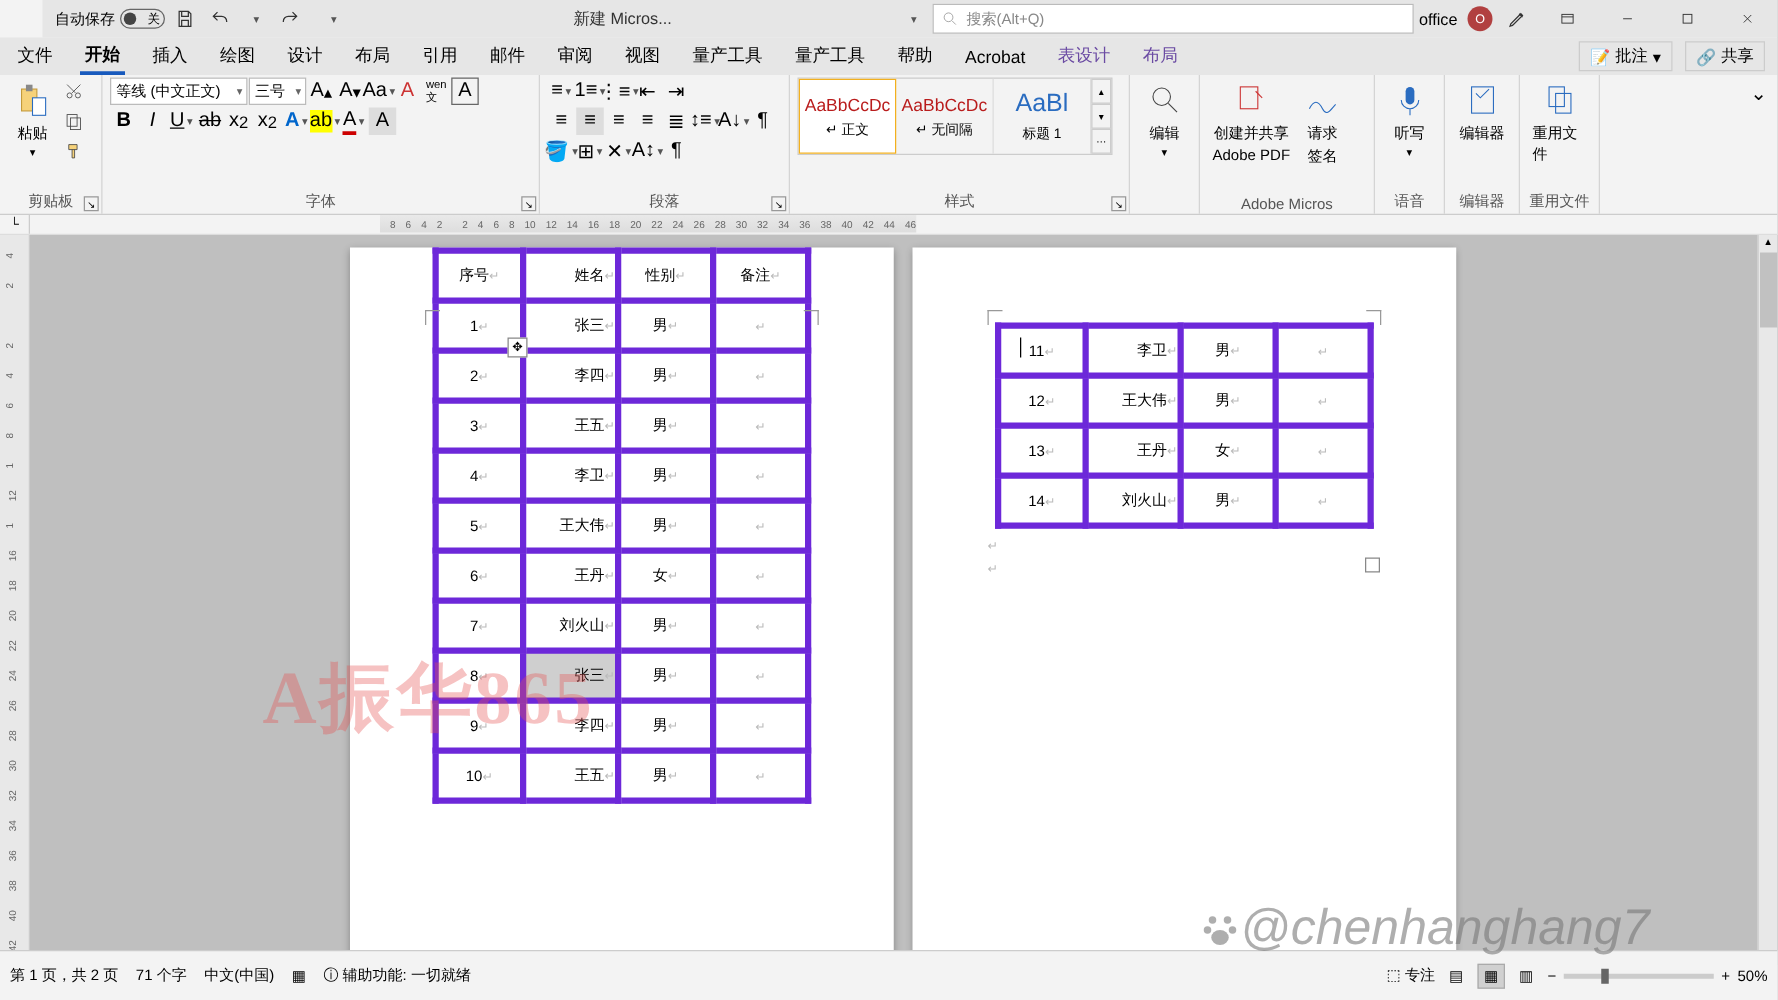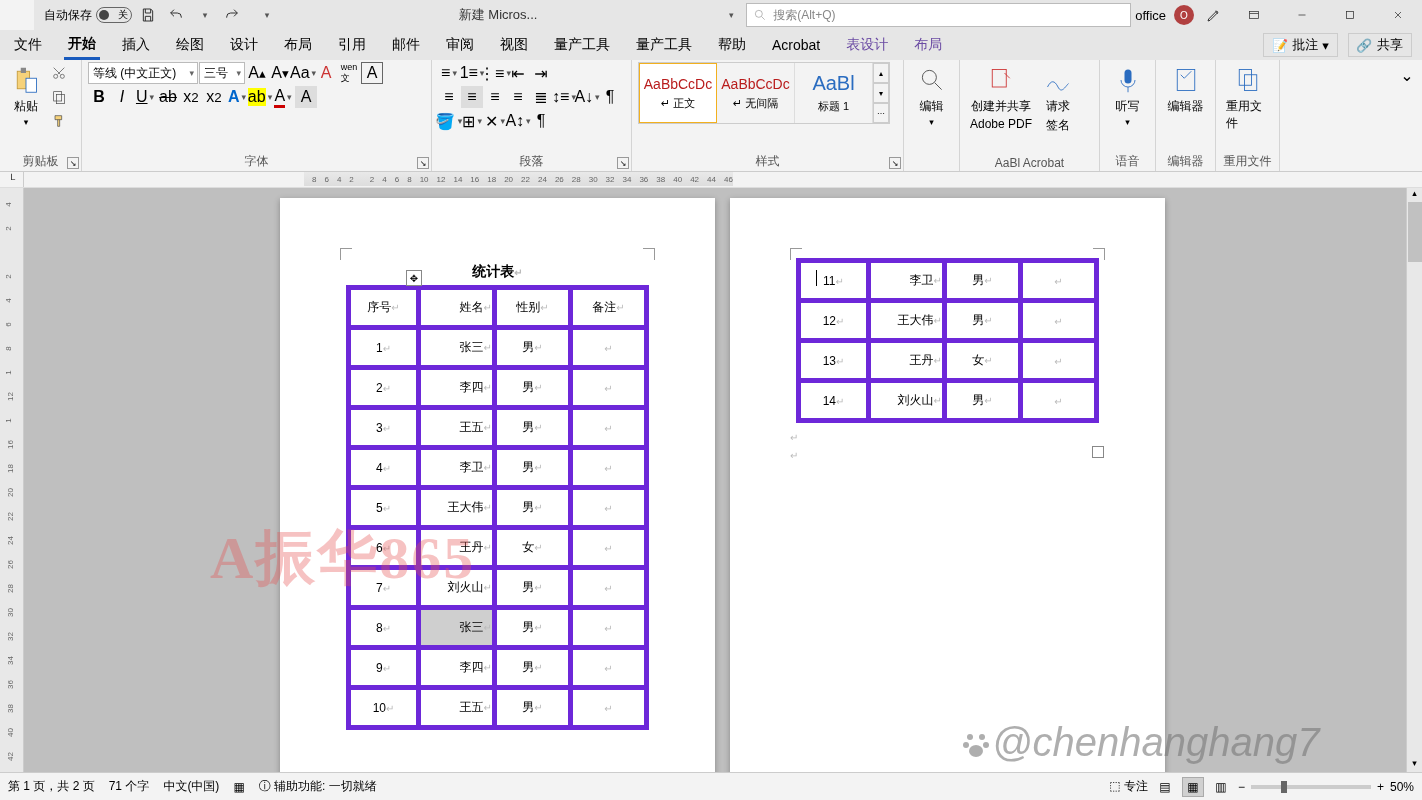--- a/index.html
+++ b/index.html
@@ -81,21 +81,21 @@
 .watermark1{position:absolute; left:210px; top:330px; font-size:60px; font-weight:bold; color:rgba(230,80,80,0.35); font-family:"Microsoft YaHei"; letter-spacing:2px; white-space:nowrap; z-index:5;}
 .watermark2{position:absolute; left:960px; top:720px; font-size:40px; color:rgba(120,120,120,0.6); font-style:italic; z-index:20;}
 .paw{display:inline-block; width:32px;height:32px; vertical-align:middle;}
 
 
 .vscroll{ position:absolute; right:0; top:0; bottom:0; width:16px; background:#e8e8e8; border-left:1px solid #ccc;}
 .vscroll .arrow{height:14px; font-size:9px; text-align:center;}
 .vscroll .thumb{position:absolute; top:14px; width:14px; left:1px; height:60px; background:#c1c1c1;}
 
 
-.status { position:absolute; bottom:0; left:0; right:0; height:28px; background:#f3f3f3; border-top:1px solid #ccc; display:flex; align-items:center; padding:0 8px; gap:14px; font-size:12px;}
+.status { position:absolute; bottom:0; left:0; right:0; height:40px; background:#f3f3f3; border-top:1px solid #ccc; display:flex; align-items:center; padding:0 8px; gap:14px; font-size:12px;}
 .status-right{margin-left:auto; display:flex; align-items:center; gap:6px;}
 .view-btn{width:22px;height:20px; border:1px solid transparent; display:flex;align-items:center;justify-content:center;}
 .view-btn.active{background:#d0d0d0; border-color:#aaa;}
 .zoom-slider{width:120px; height:4px; background:#ccc; position:relative;}
 .zoom-slider .handle{position:absolute; left:30px; top:-4px; width:6px;height:12px; background:#666;}
 </style>
 </head>
 <body>
 
 <div class="title-bar">
@@ -360,21 +360,21 @@
       <div class="rbtn">
         <div class="rbtn-ico">
             <svg viewBox="0 0 32 32" stroke="#2a6cc0" fill="none">
               <path d="M4 24c4-8 8-8 12 0s8 0 12-4"></path>
             </svg>
           </div>
         <span>请求</span>
           <span>签名</span>
       </div>
     </div>
-    <div class="rgroup-label">AaBl Acrobat</div>
+    <div class="rgroup-label">Adobe Micros</div>
   </div>
 
   <div class="rgroup" style="width:56px">
     <div class="rbtn">
       <div class="rbtn-ico">
           <svg viewBox="0 0 32 32" fill="#2a6cc0">
             <rect x="12" y="4" width="8" height="16" rx="4"></rect>
             <path d="M8 16a8 8 0 0016 0M16 24v6" stroke="#2a6cc0" fill="none"></path>
           </svg>
         </div>
@@ -476,21 +476,20 @@
       <div class="tick" style="top: 540px;">40</div>
       <div class="tick" style="top: 564px;">42</div>
     </div>
 
   <div class="watermark1">A振华865</div>
 
   <div class="page page1">
     <div class="crop-mark tl" style="left:60px;top:50px"></div>
     <div class="crop-mark tr" style="right:60px;top:50px"></div>
     <div class="move-handle">✥</div>
-    <div class="page-title"><span>统计表</span><span class="enter">↵</span></div>
     <table class="wtbl" id="tbl1">
         <tbody>
           <tr>
             <td class="c-seq">序号<span class="enter">↵</span></td>
             <td class="c-name">姓名<span class="enter">↵</span></td>
             <td class="c-sex">性别<span class="enter">↵</span></td>
             <td class="c-note">备注<span class="enter">↵</span></td>
           </tr>
           <tr>
             <td class="c-seq">1<span class="enter">↵</span></td>

